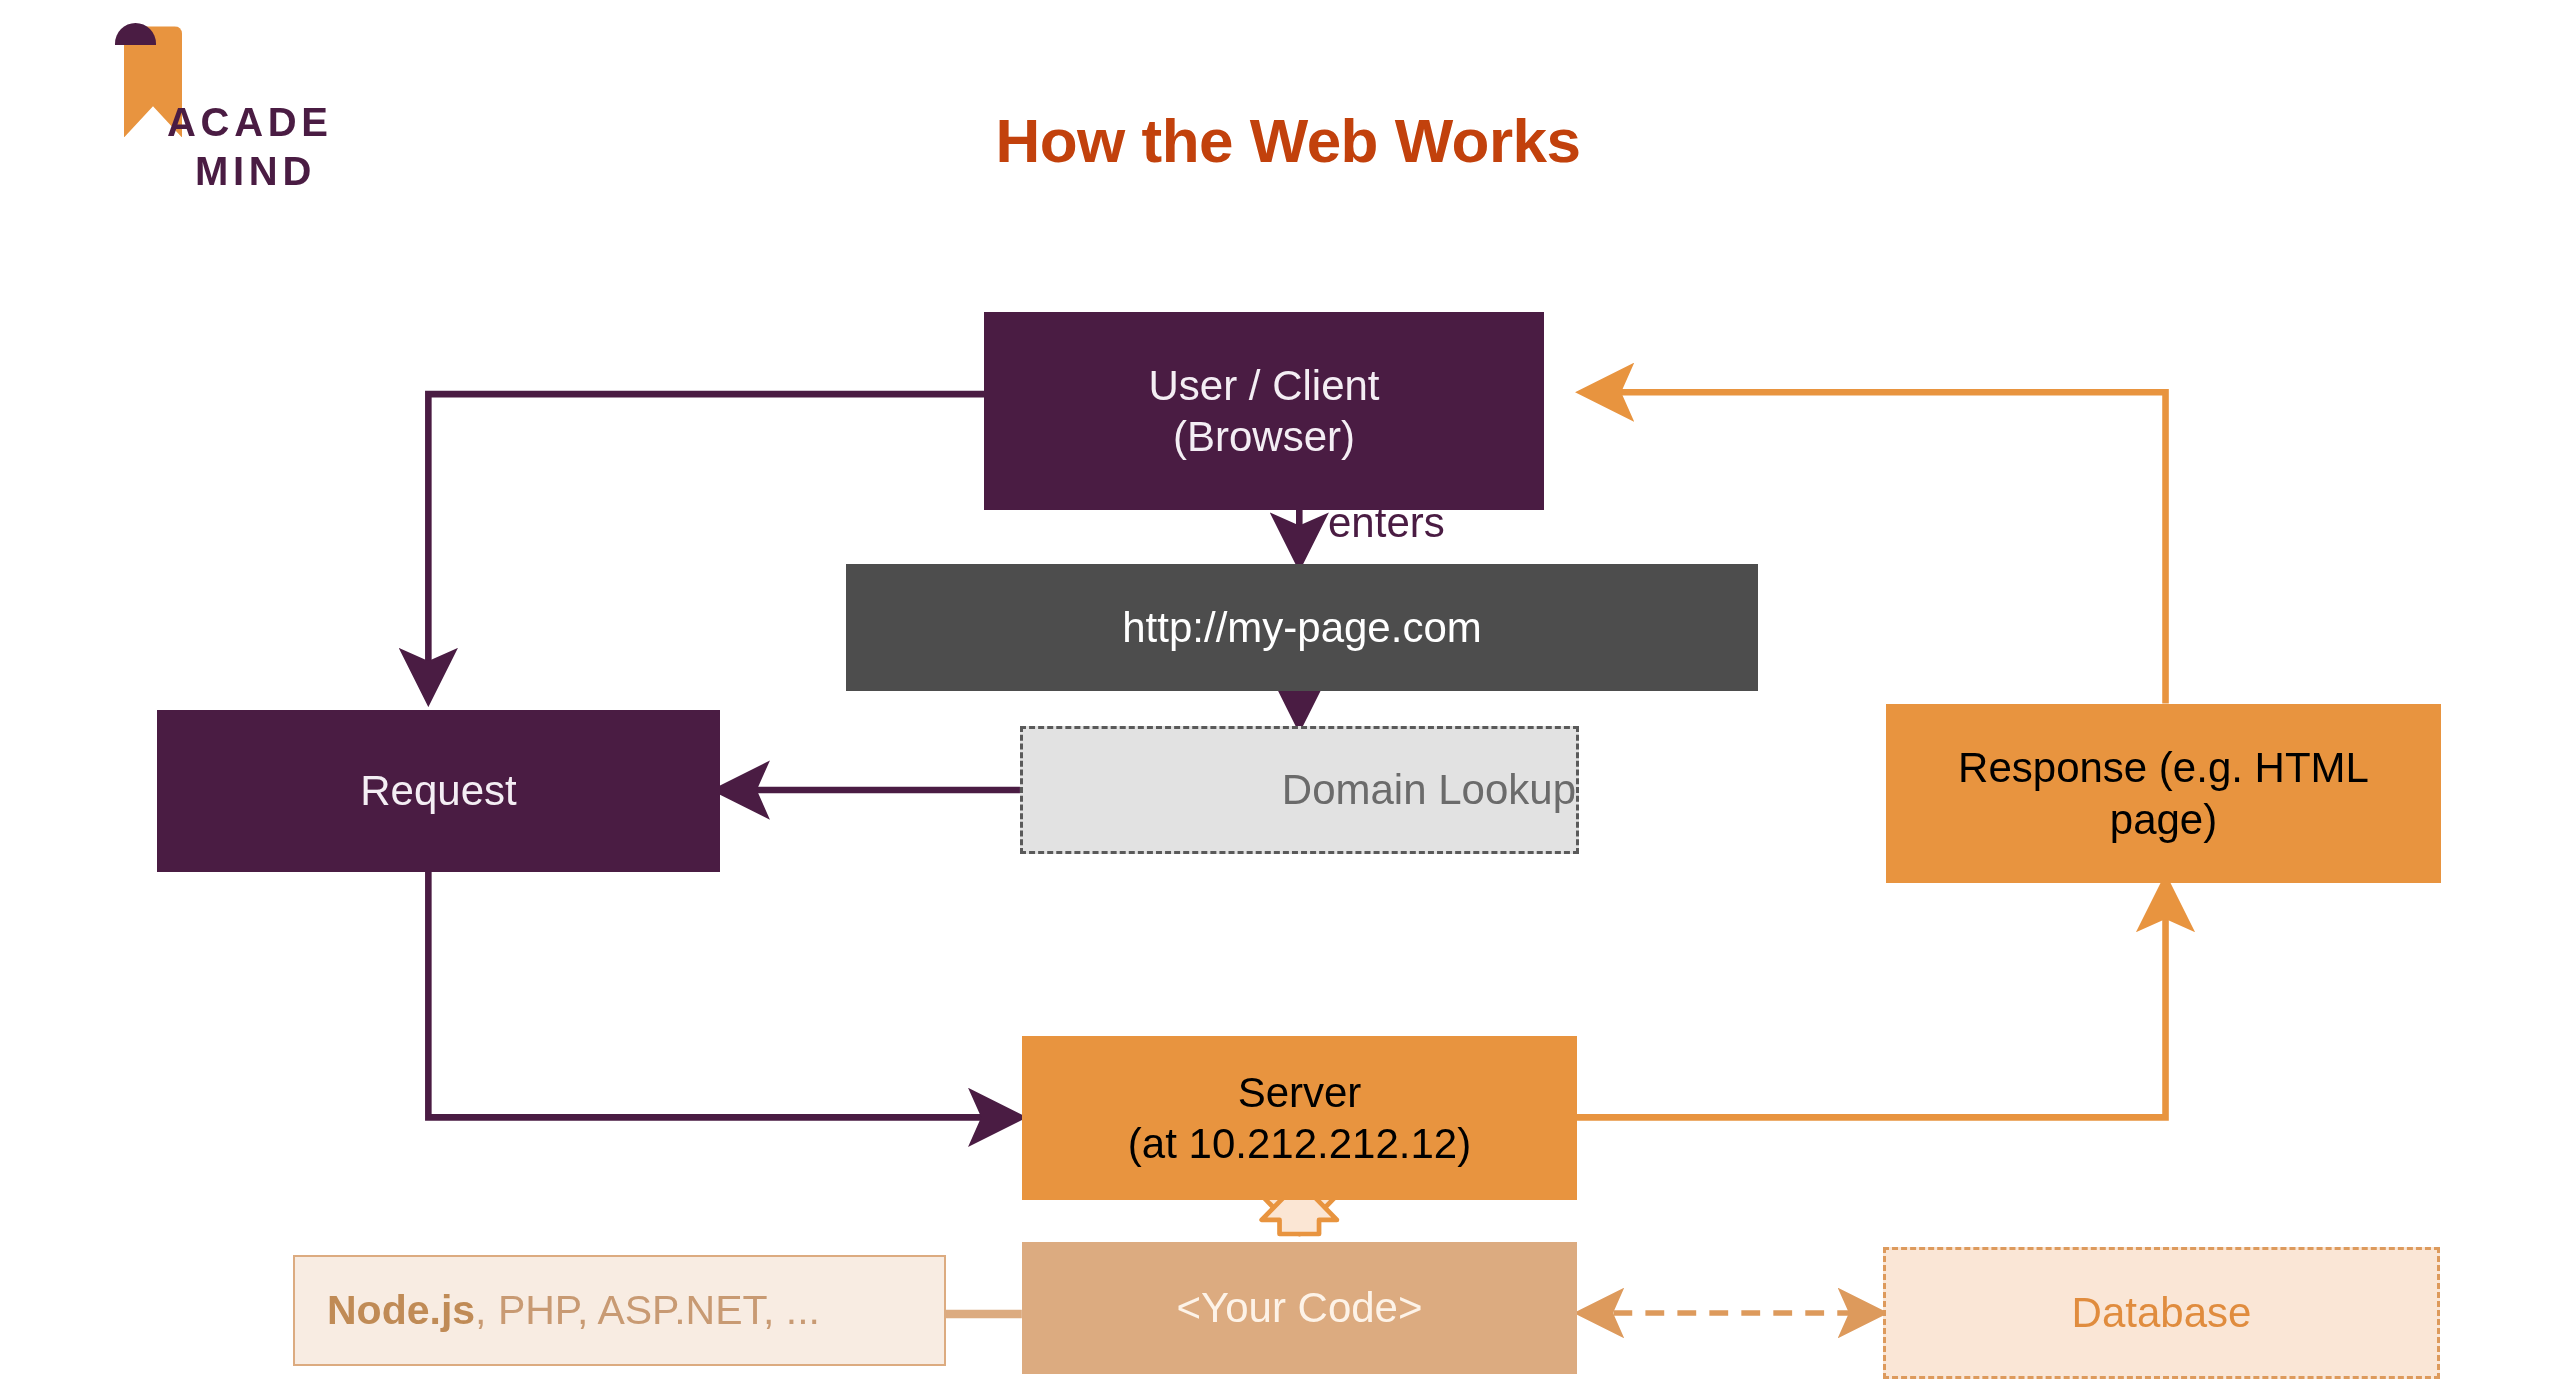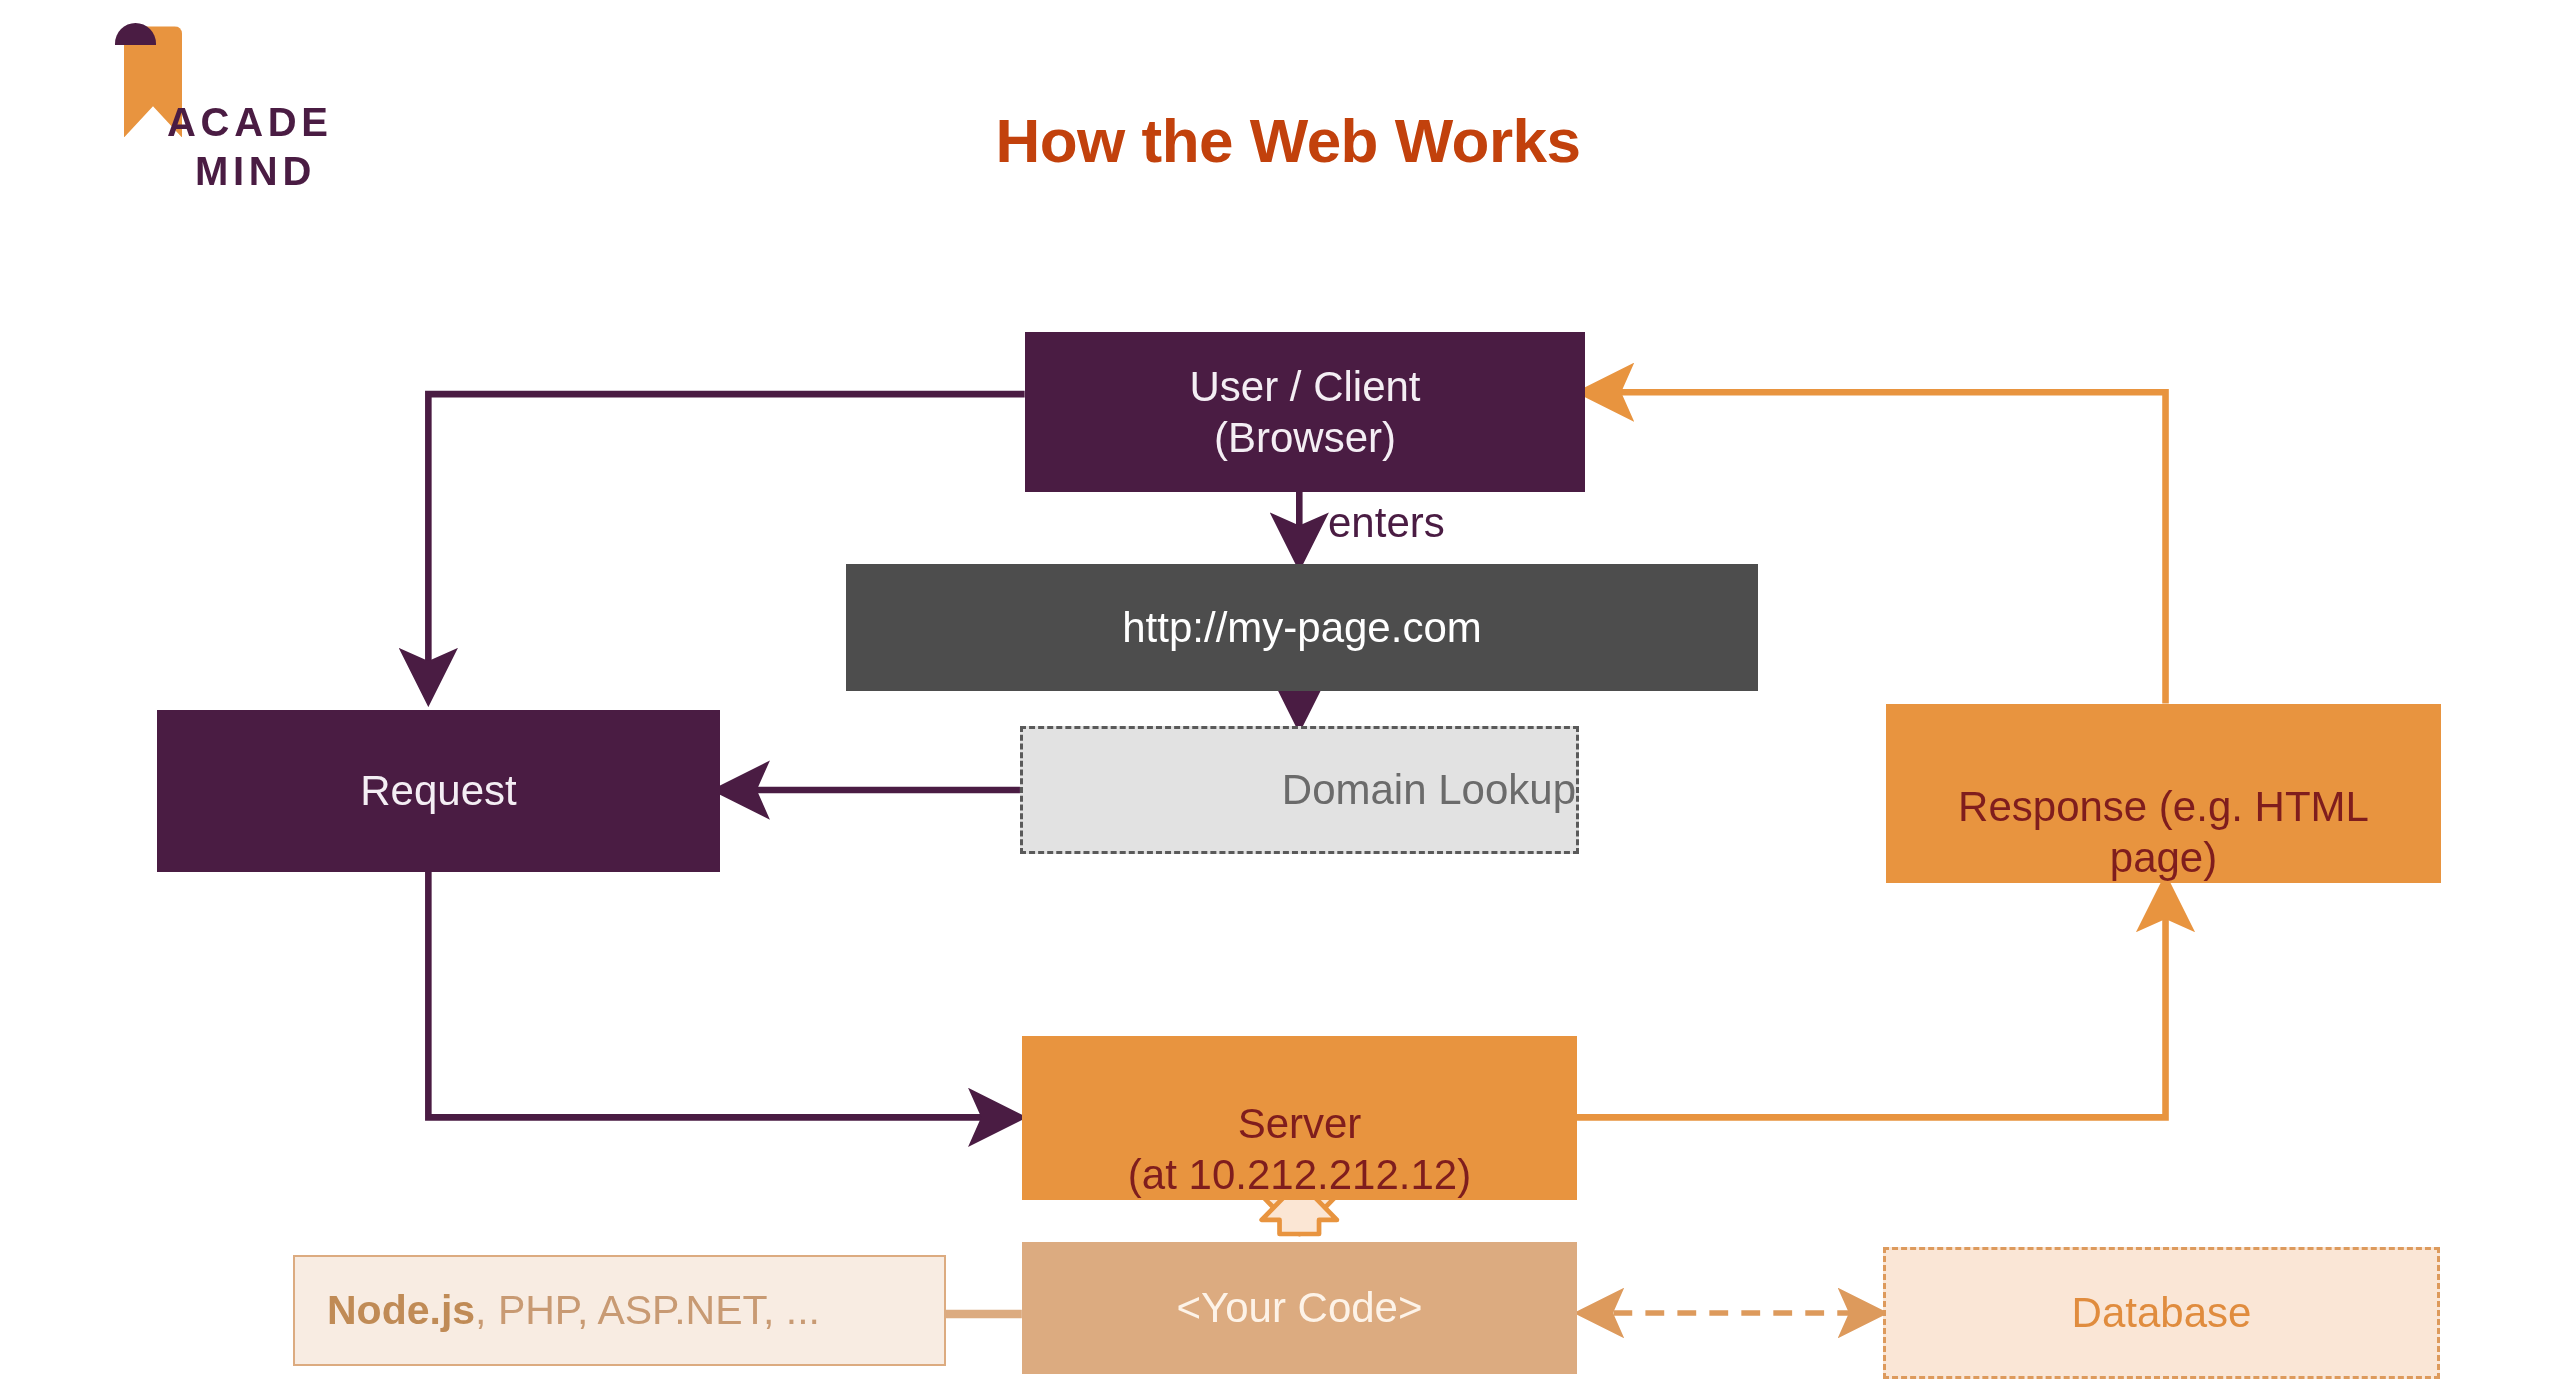--- a/index.html
+++ b/index.html
@@ -97,22 +97,21 @@
     background: #4d4d4d;
     color: #ffffff;
   }
   .node.dashed-gray {
     background: #e2e2e2;
     color: #6b6b6b;
     border: 3.8px dashed #5a5a5a;
   }
   .node.orange {
     background: #e8943f;
-    color: #7f1d1d;
-    align-items: flex-end;
+    color: #000000;
   }
   .node.tan {
     background: #dcab80;
     color: #fdf3e8;
   }
   .node.dashed-orange {
     background: #fae6d6;
     color: #e08c3e;
     border: 3.8px dashed #dd9a5c;
   }
@@ -184,21 +183,21 @@
     <path d="M 1369,1256 L 1402,1256 L 1402,1271 L 1421,1271
              L 1381,1312 L 1341,1271 L 1360,1271 L 1360,1256 Z" fill="#fbe6d4" stroke="#e8943f" stroke-width="5" stroke-linejoin="round"></path>
     <path d="M 1369,1312 L 1402,1312 L 1402,1297 L 1421,1297
              L 1381,1256 L 1341,1297 L 1360,1297 L 1360,1312 Z" fill="#fbe6d4" stroke="#e8943f" stroke-width="5" stroke-linejoin="round"></path>
 
     <path d="M 1005,1397 L 1086,1397" fill="none" stroke="#dcab80" stroke-width="9"></path>
 
     <path d="M 1681,1396 L 1999,1396" fill="none" stroke="#dd9a5c" stroke-width="6" stroke-dasharray="20 14" marker-start="url(#arrow-tan-start)" marker-end="url(#arrow-tan-end)"></path>
   </svg>
 
-  <div class="node purple" style="left:1025px; top:312px; width:560px; height:160px;margin-top:20px;">
+  <div class="node purple" style="left:984px; top:312px; width:560px; height:198px;">
     <div>
       <span>User / Client</span><br>
       <span>(Browser)</span>
     </div>
   </div>
 
   <div class="edge-label" style="left:1328px; top:499px;">enters</div>
 
   <div class="node gray" style="left:846px; top:564px; width:912px; height:127px;">
     <span>http://my-page.com</span>

